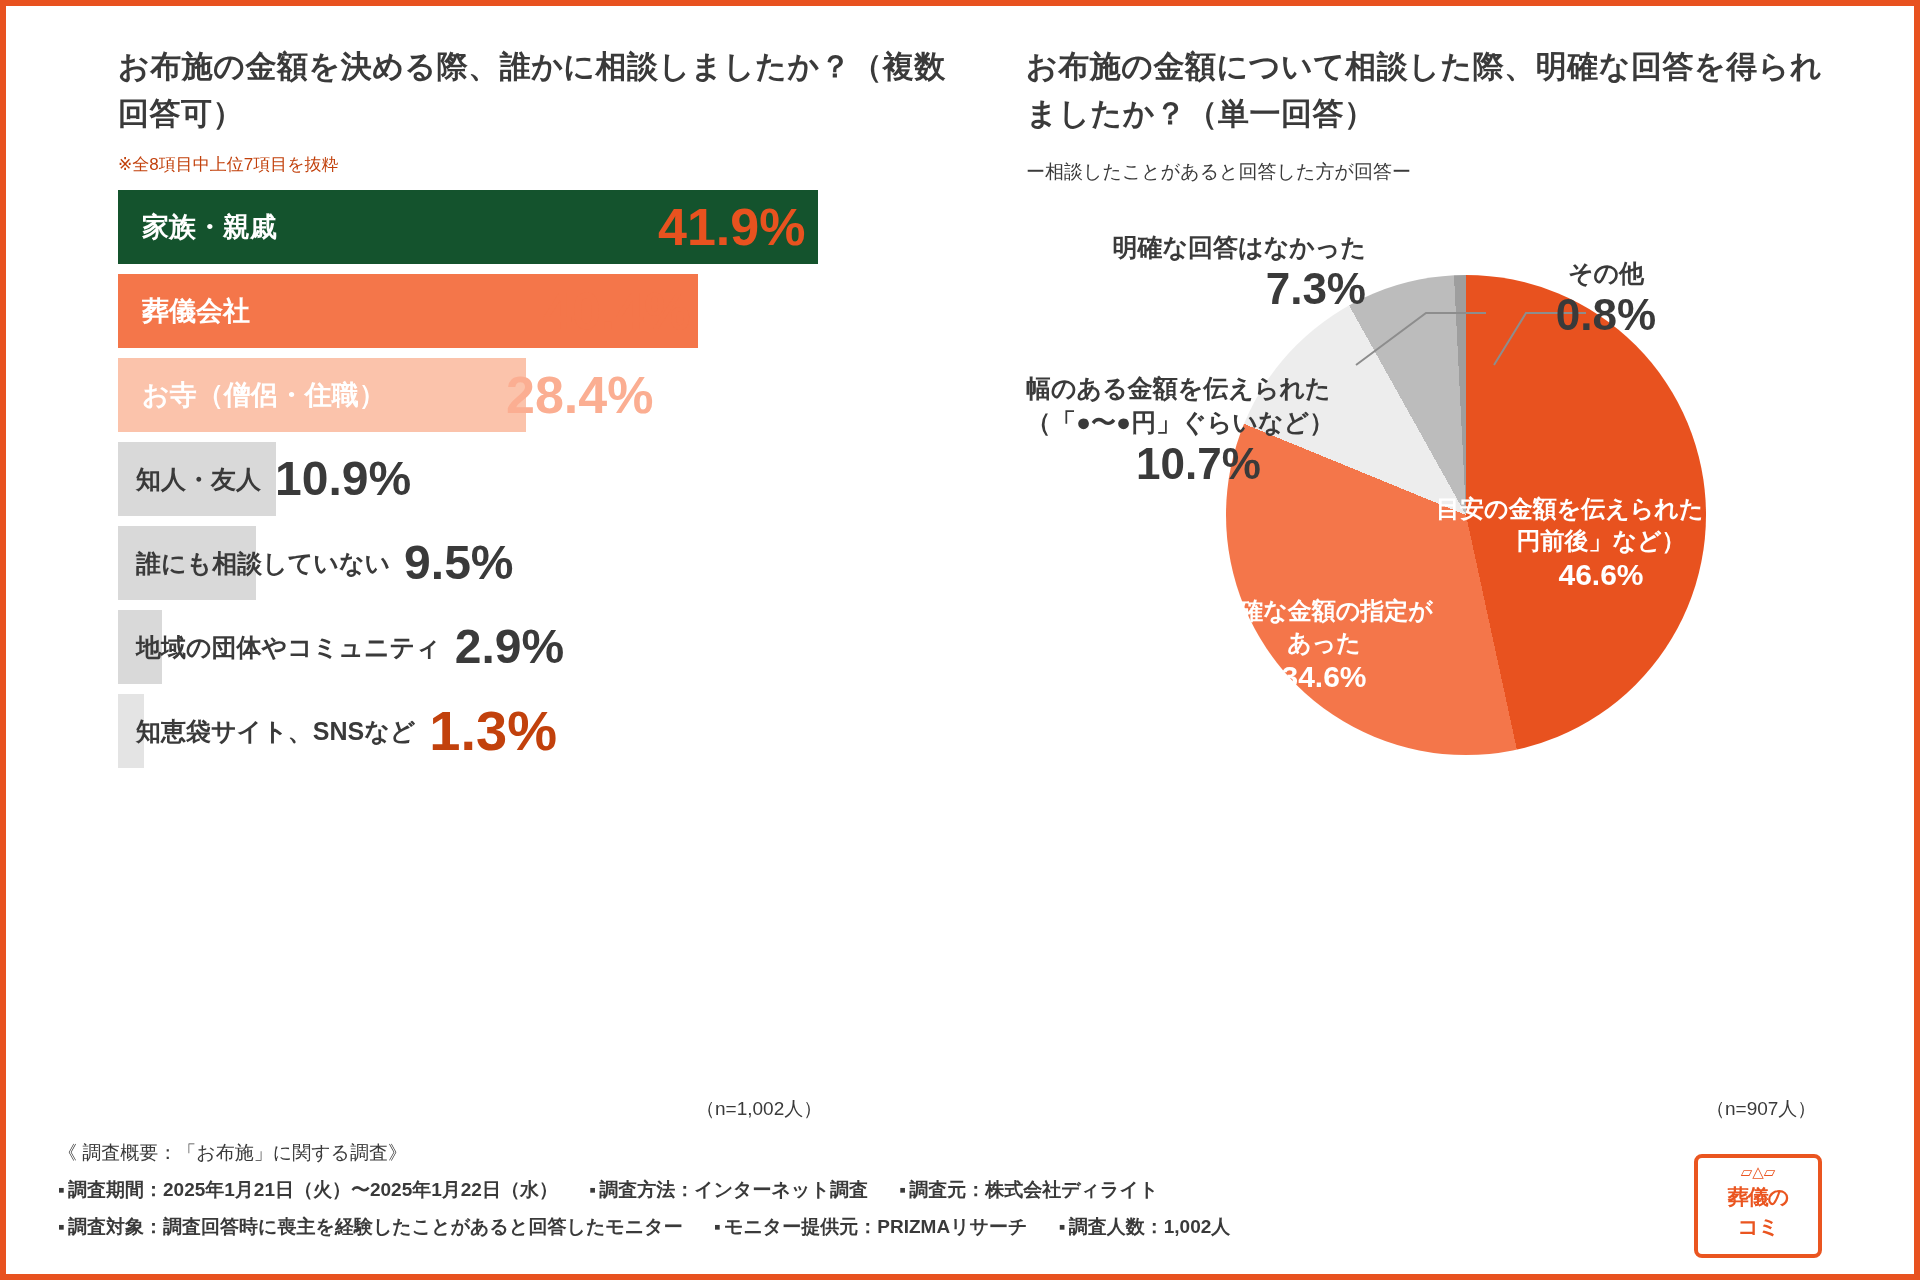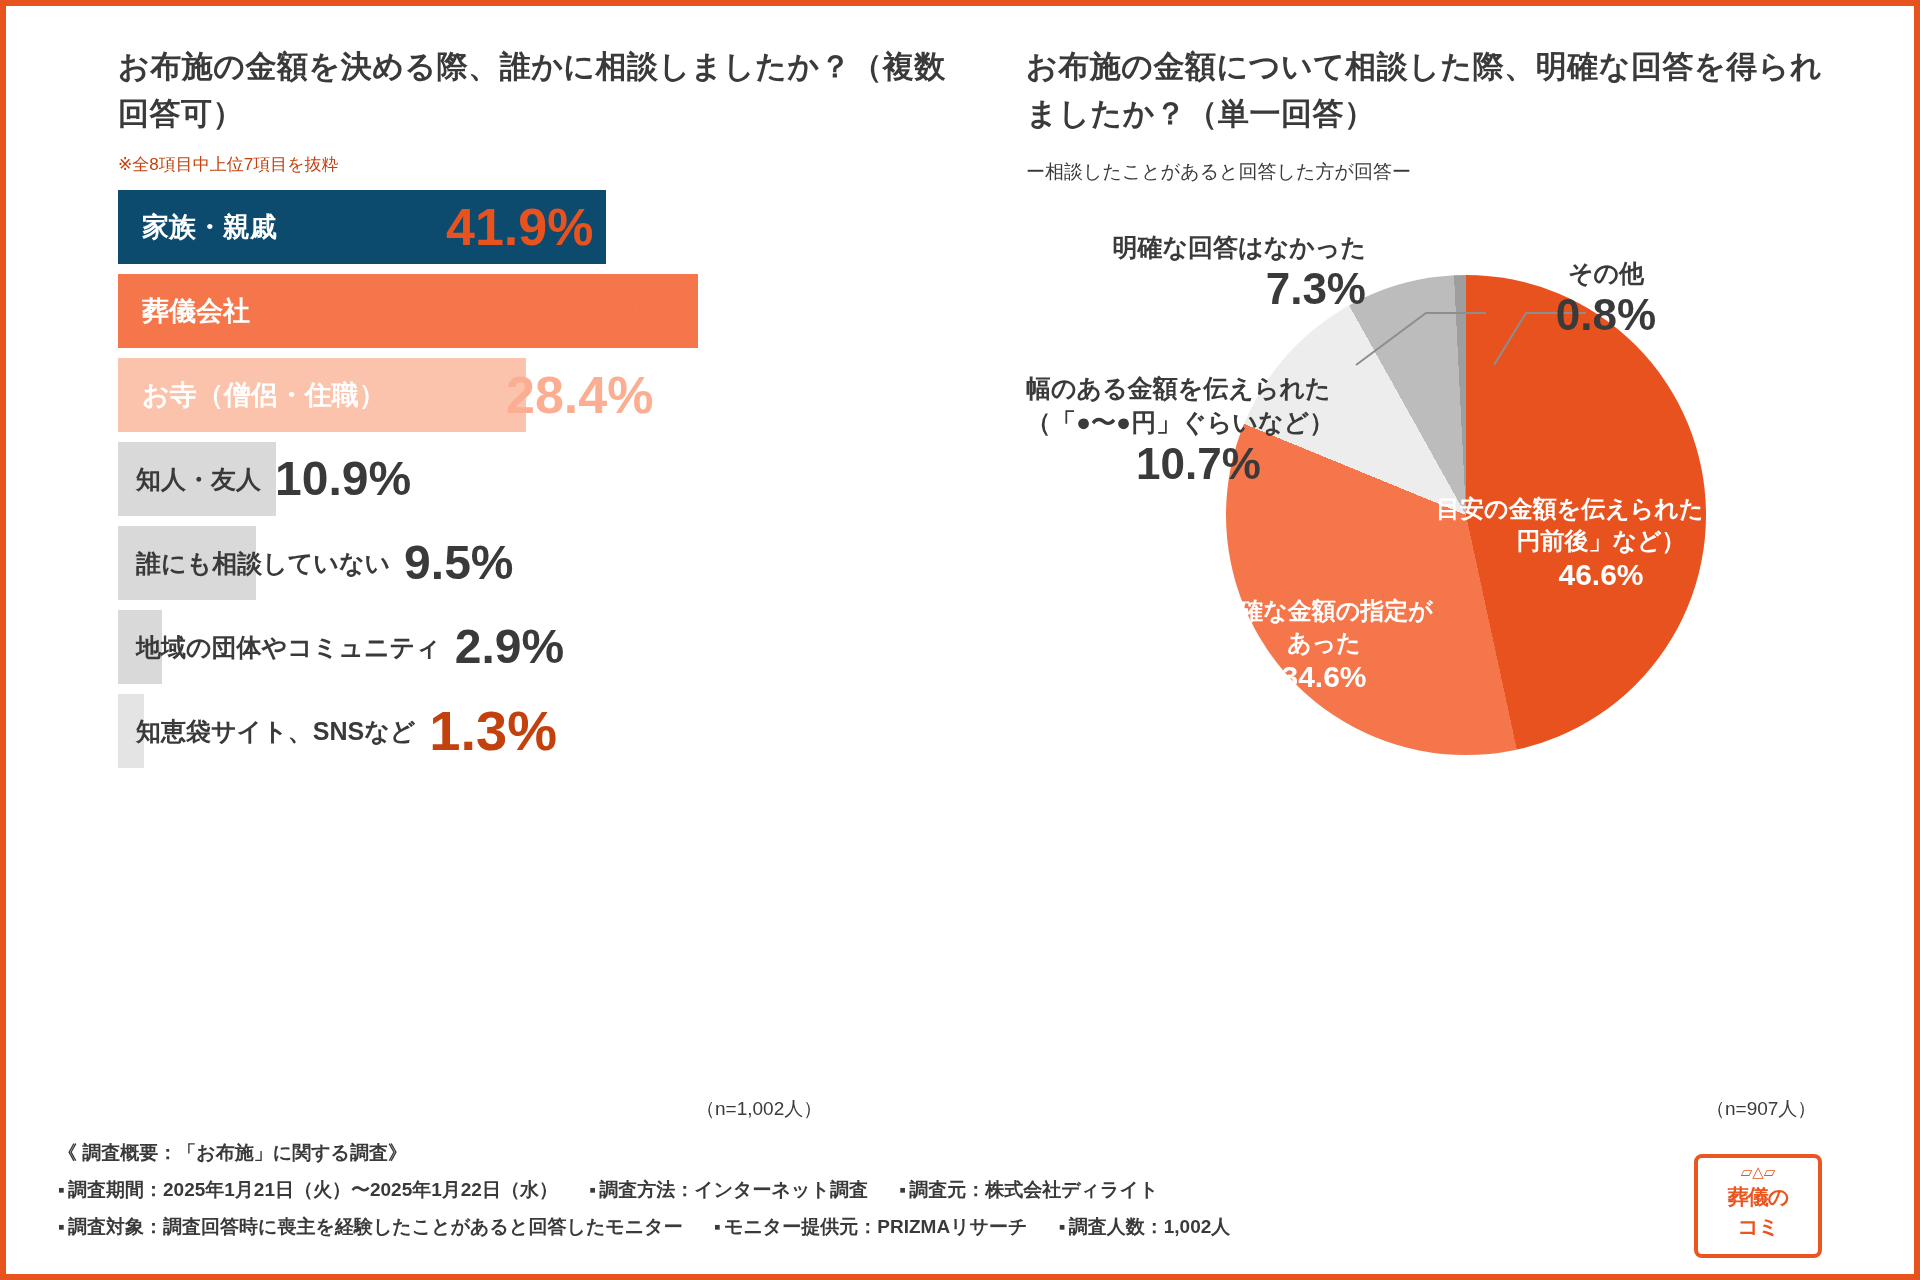--- a/index.html
+++ b/index.html
@@ -68,21 +68,21 @@
   .in-slice .lbl-title{font-size:24px;}
   .in-slice .lbl-val{font-size:30px;}
 
   .leader{position:absolute;stroke:#8d8d8d;stroke-width:2;fill:none;}
 
   
   .footer{
     position:absolute;left:52px;top:1128px;width:1760px;
     font-size:19px;color:#3a3a3a;line-height:1.95;
   }
-  .footer .hd{font-weight:bold;}
+  .footer .hd{font-weight:normal;}
   .footer .li{font-weight:bold;}
   .footer .sep{display:inline-block;width:26px;}
   .dot{display:inline-block;width:10px;}
 
   
   .logo{
     position:absolute;left:1688px;top:1148px;width:128px;height:104px;
     border:4px solid #ea5520;border-radius:8px;box-sizing:border-box;
     color:#ea5520;text-align:center;
   }
@@ -97,21 +97,21 @@
 
 <div id="page">
 
   <div class="panel-left">
     <div class="q-title">お布施の金額を決める際、誰かに相談しましたか？（複数回答可）</div>
     <div class="note-right">※全8項目中上位7項目を抜粋</div>
 
     <div class="bars">
 
       <div class="bar-row">
-        <div class="bar" style="width:488px;background:#0c4a6e;">
+        <div class="bar" style="width:700px;background:#14532d;">
           <span class="bar-label-in">家族・親戚</span>
         </div>
         <span class="bar-value" style="color:#e8521f;margin-left:-160px;font-size:52px;">41.9%</span>
       </div>
 
       <div class="bar-row">
         <div class="bar" style="width:580px;background:#f4764a;">
           <span class="bar-label-in">葬儀会社</span>
         </div>
         <span class="bar-value" style="color:#f4764a;margin-left:-155px;font-size:52px;">40.4%</span>

